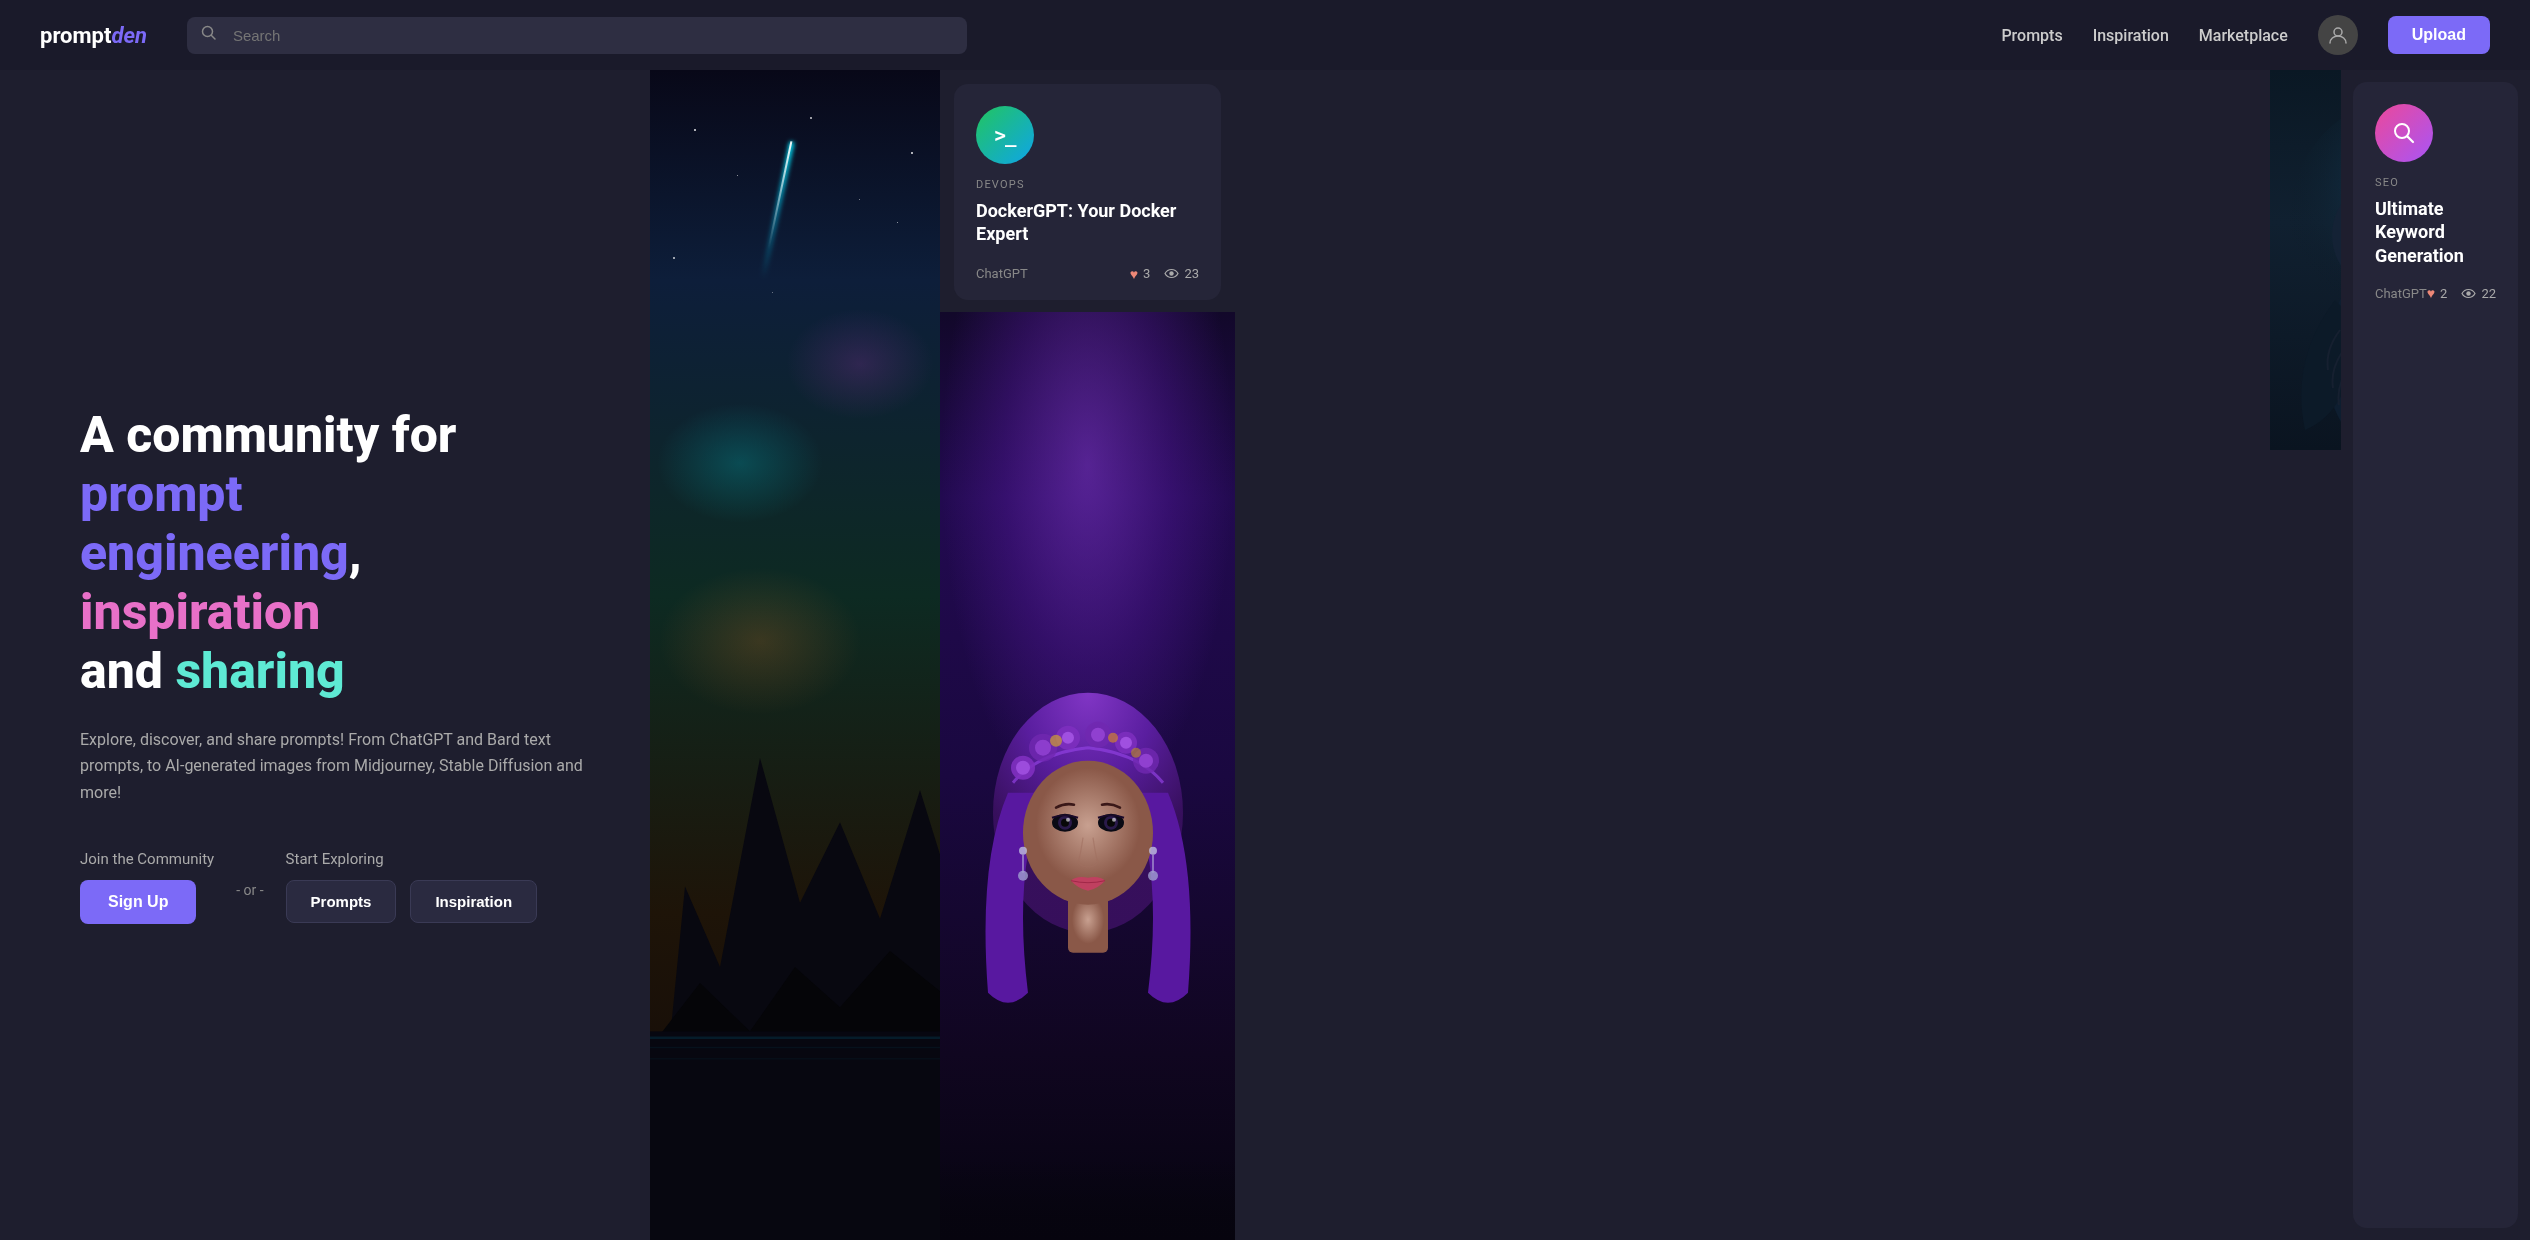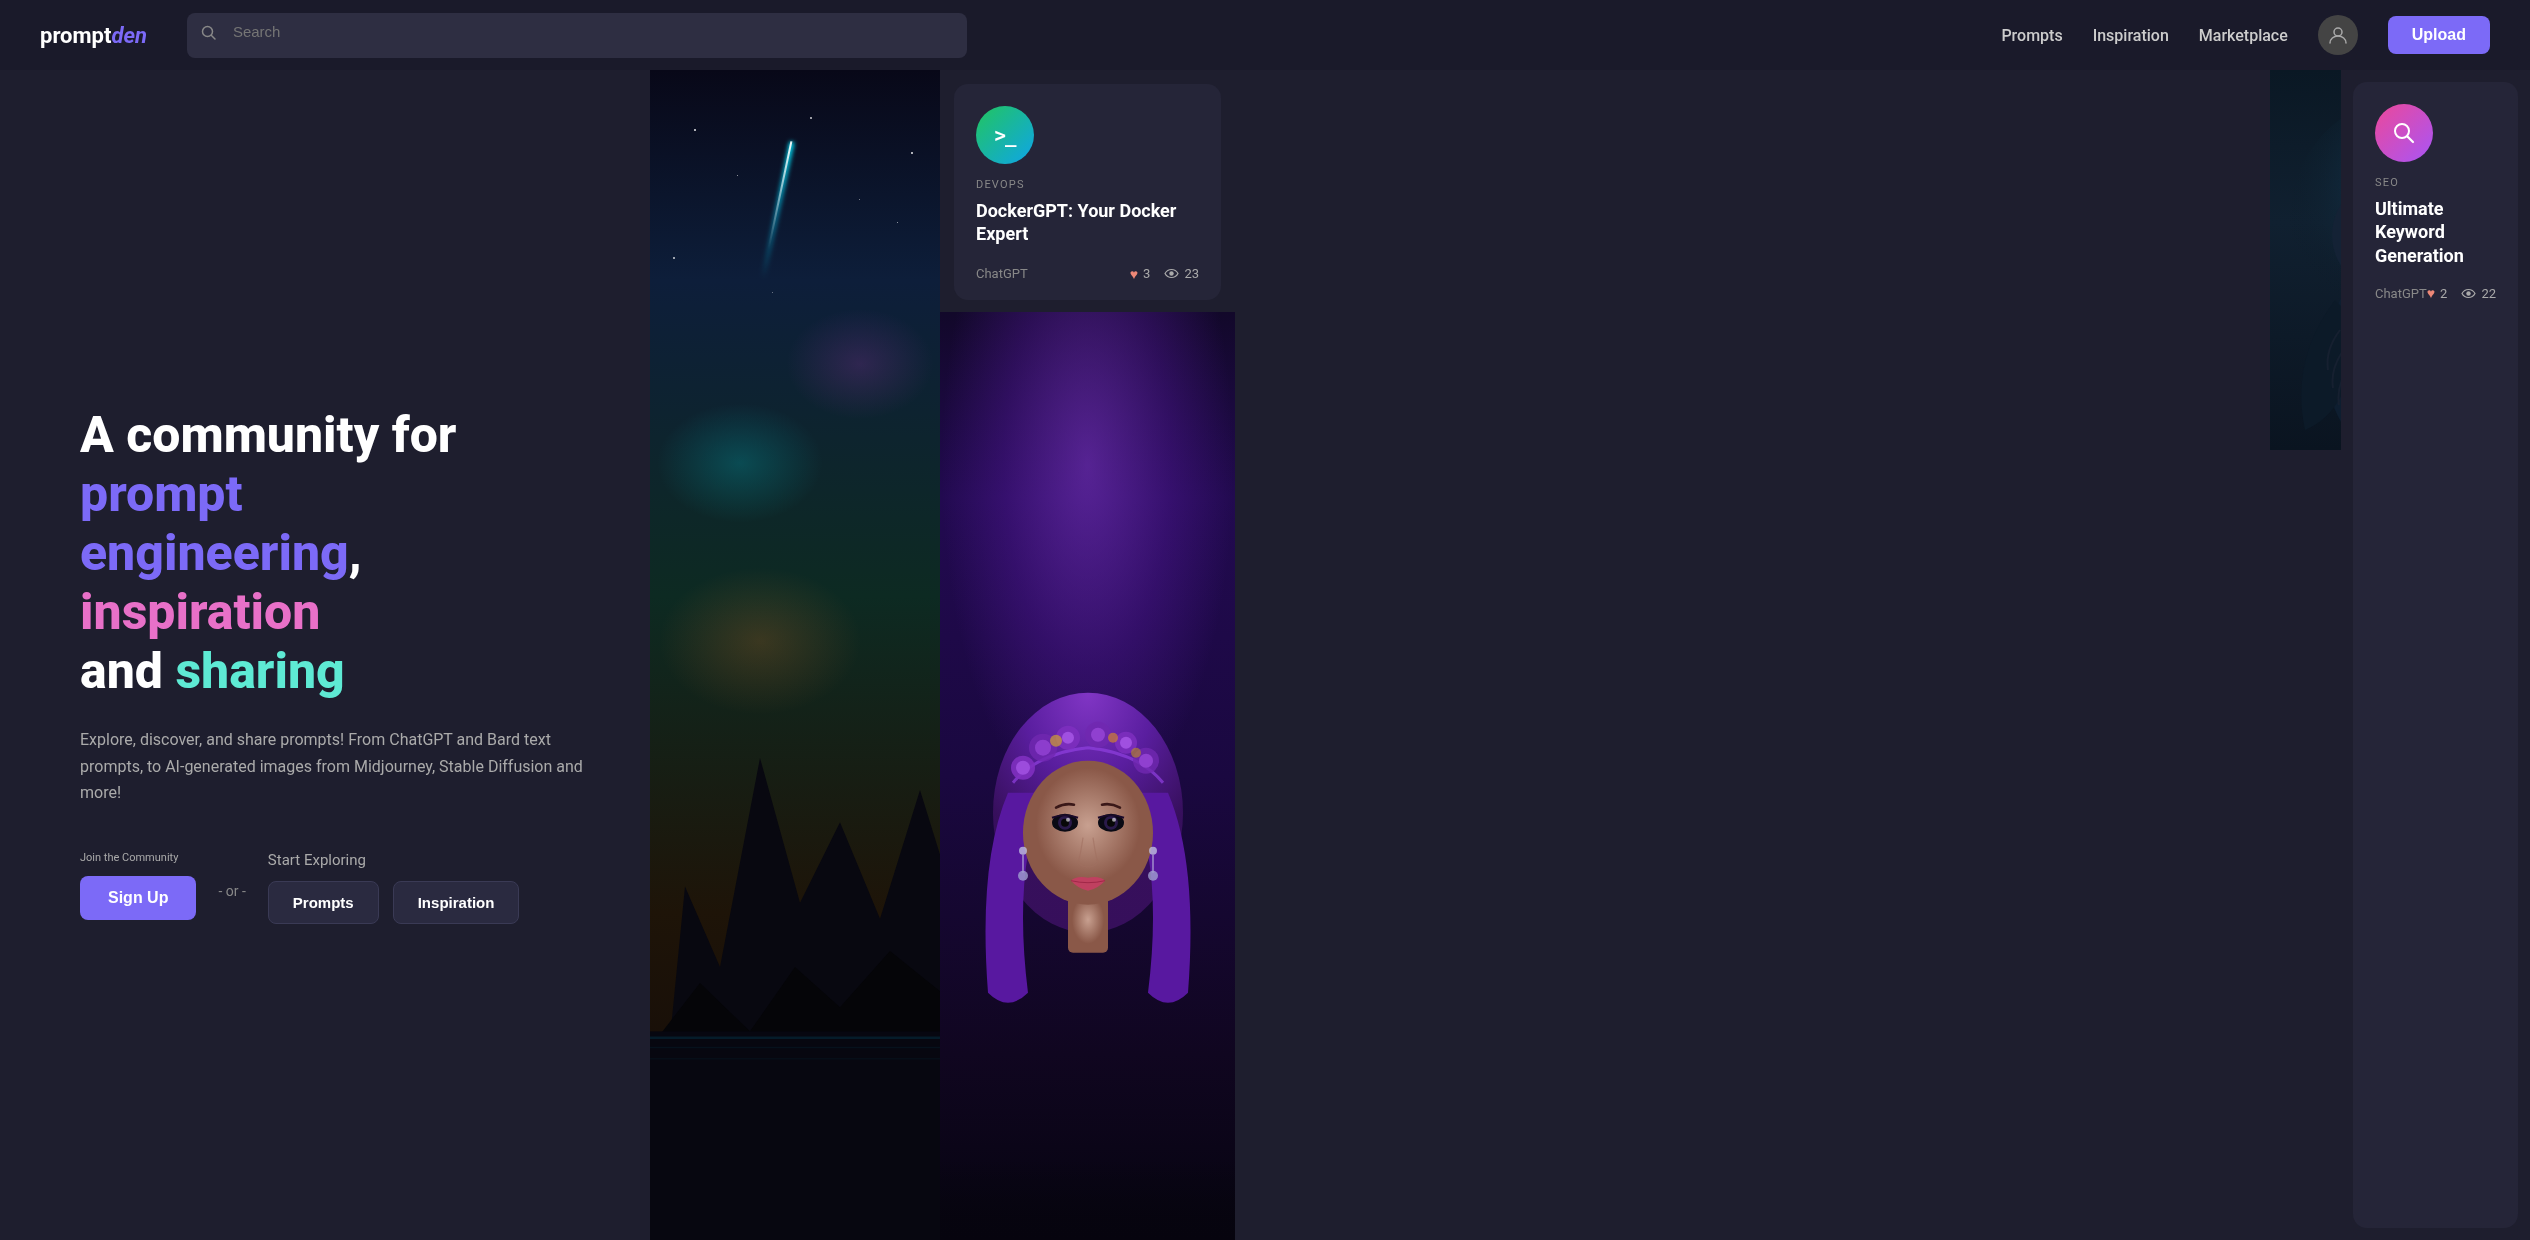--- a/index.html
+++ b/index.html
@@ -35,21 +35,21 @@
     }
     .logo-prompt { color: #fff; }
     .logo-den { color: #7c6af7; font-style: italic; }
     .search-container {
       flex: 1;
       max-width: 780px;
       position: relative;
     }
     .search-container input {
       width: 100%;
-      padding: 10px 18px 18px 46px;
+      padding: 10px 18px 10px 46px;
       border-radius: 8px;
       border: none;
       background: #2e2e42;
       color: #ccc;
       font-size: 15px;
       outline: none;
     }
     .search-icon-nav {
       position: absolute;
       left: 14px;
@@ -138,21 +138,21 @@
   <div style="position:absolute;left:0;top:0;width:650px;height:100%;padding:80px 50px 60px 80px;display:flex;flex-direction:column;justify-content:center;">
     <h1 style="font-size:50px;font-weight:800;line-height:1.18;margin-bottom:26px;">
       <span style="color:#fff;">A community for </span><span style="color:#7c6af7;">prompt</span><br>
       <span style="color:#7c6af7;">engineering</span><span style="color:#fff;">, </span><span style="color:#e870c8;">inspiration</span><br>
       <span style="color:#fff;">and </span><span style="color:#5eead4;">sharing</span>
     </h1>
     <p style="font-size:16px;color:#aaa;line-height:1.65;max-width:530px;margin-bottom:44px;">Explore, discover, and share prompts! From ChatGPT and Bard text prompts, to AI-generated images from Midjourney, Stable Diffusion and more!</p>
 
     <div style="display:flex;align-items:flex-start;gap:0;">
       <div style="display:flex;flex-direction:column;gap:12px;">
-        <span style="font-size:11px;color:#aaa;">Join the Community</span>
+        <span style="font-size:15px;color:#aaa;">Join the Community</span>
         <button style="background:#7c6af7;color:#fff;border:none;border-radius:8px;padding:13px 28px;font-size:16px;font-weight:600;cursor:pointer;width:fit-content;">Sign Up</button>
       </div>
       <div style="display:flex;align-items:center;padding:0 22px;margin-top:32px;font-size:14px;color:#888;">- or -</div>
       <div style="display:flex;flex-direction:column;gap:12px;">
         <span style="font-size:15px;color:#aaa;">Start Exploring</span>
         <div style="display:flex;gap:14px;">
           <button style="background:#2a2a40;color:#fff;border:1.5px solid #3a3a55;border-radius:8px;padding:12px 24px;font-size:15px;font-weight:600;cursor:pointer;">Prompts</button>
           <button style="background:#2a2a40;color:#fff;border:1.5px solid #3a3a55;border-radius:8px;padding:12px 24px;font-size:15px;font-weight:600;cursor:pointer;">Inspiration</button>
         </div>
       </div>

